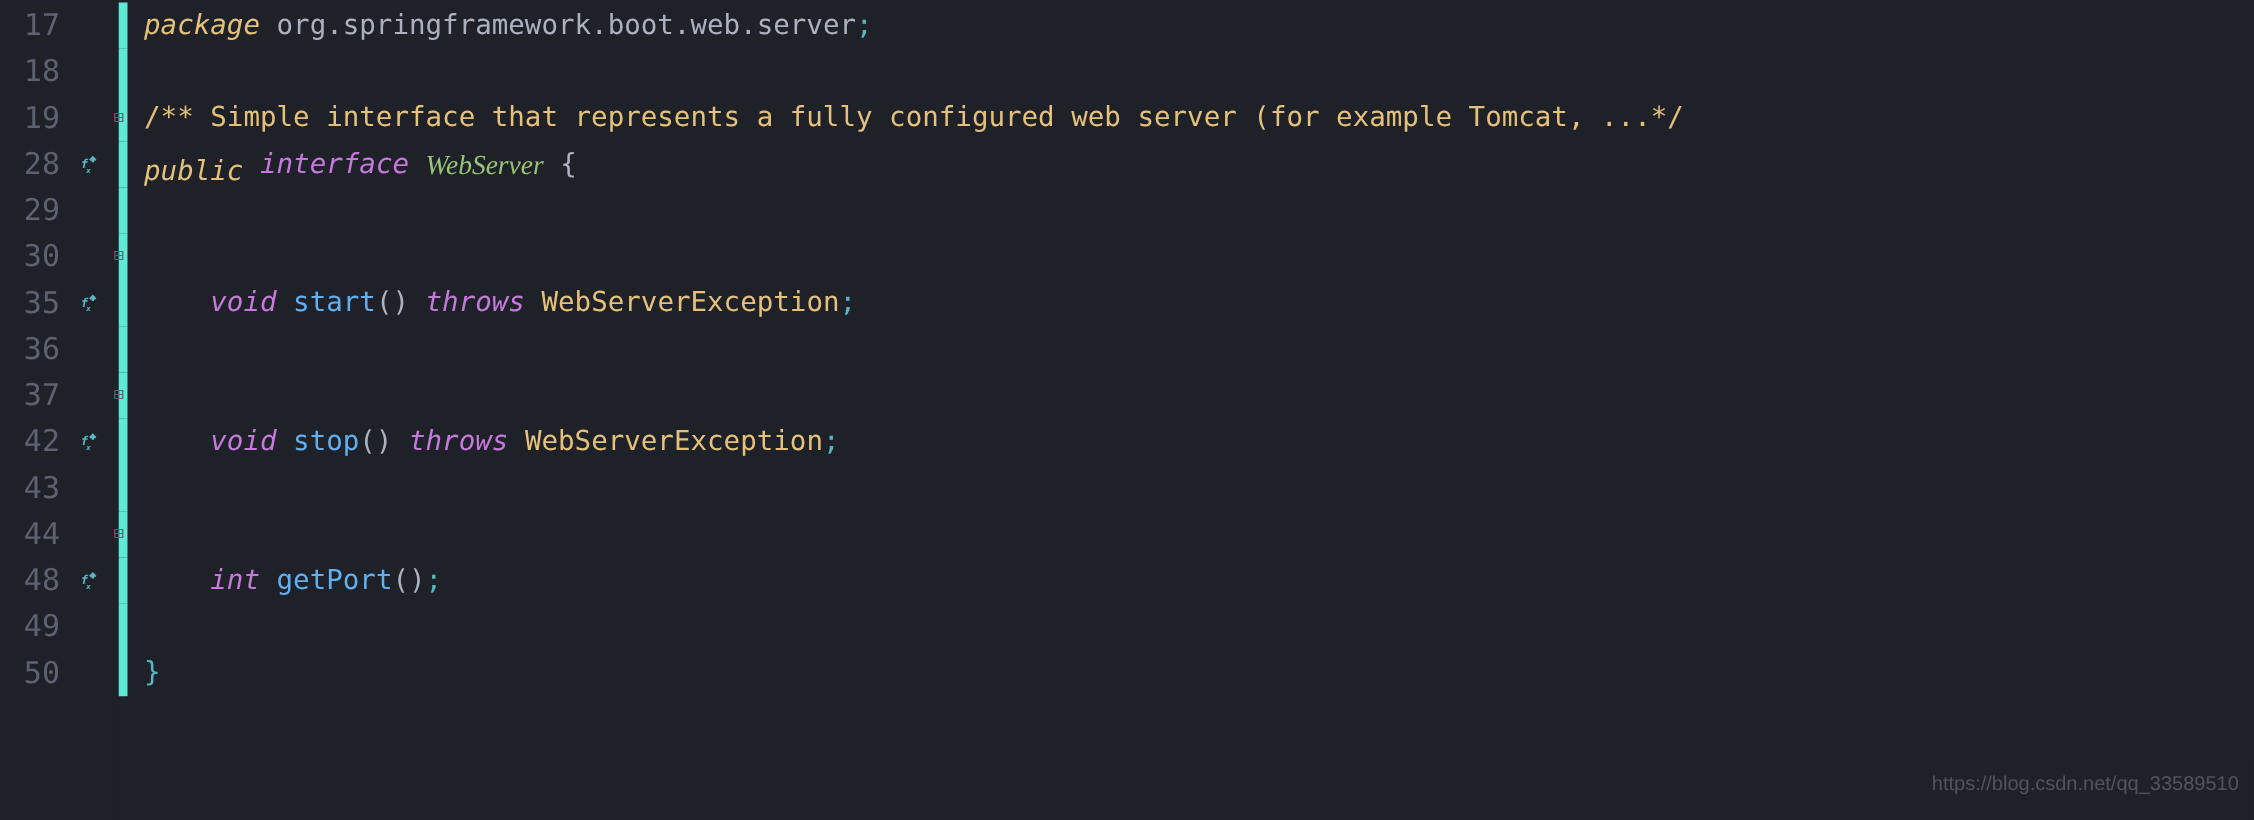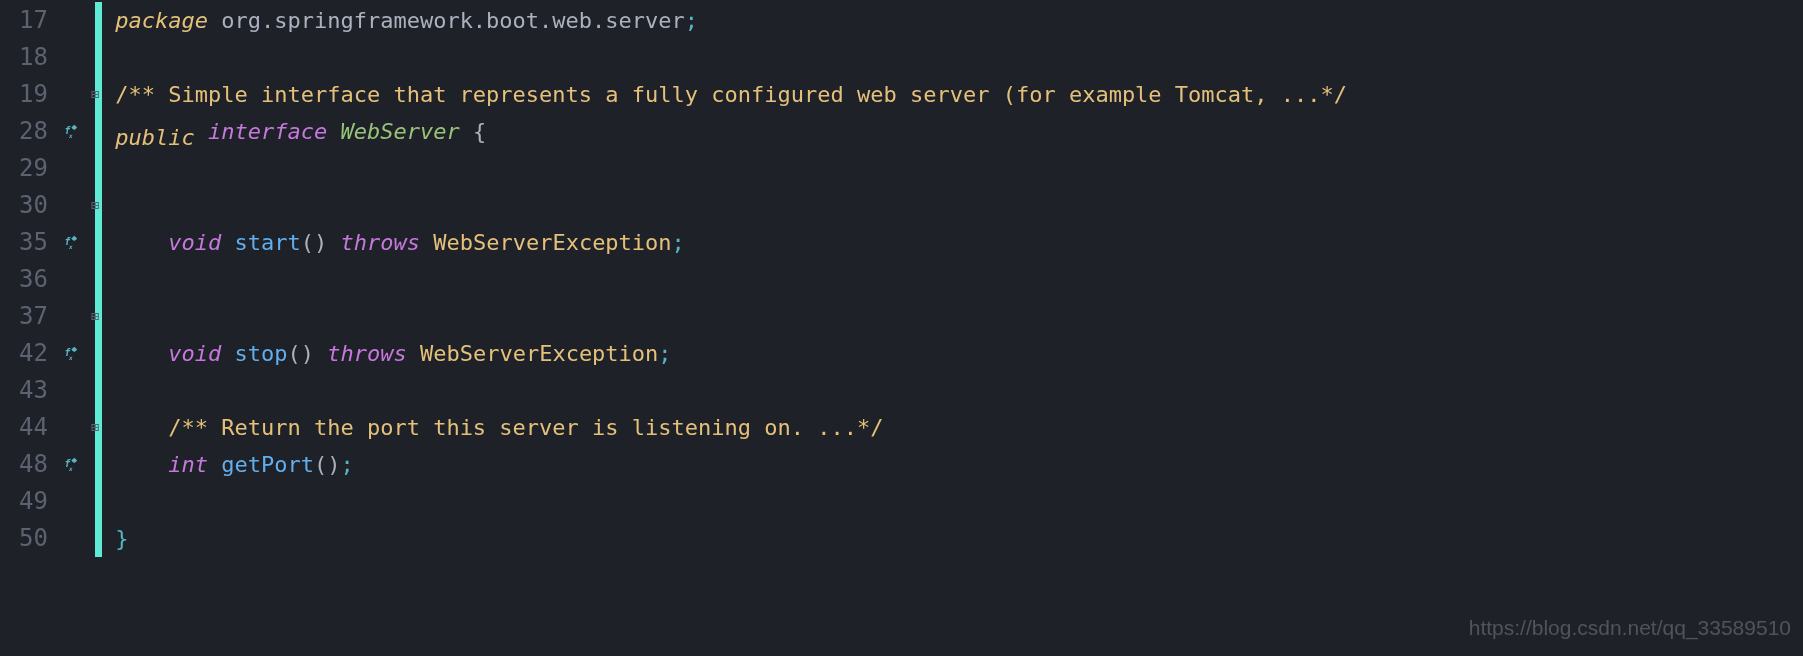--- a/index.html
+++ b/index.html
@@ -73,36 +73,36 @@
     color:#5c6370;
     font-size:14px;
     margin-left:-14px;
   }
   .kw-package { color: #e5c07b; font-style: italic; }
   .pkg-name { color: #abb2bf; }
   .semi { color: #56b6c2; }
   .javadoc { color: #e5c07b; }
   .kw-pub { color: #e5c07b; font-style: italic; margin-top: 12px; }
   .kw-iface { color: #c678dd; font-style: italic; }
-  .type-name { color: #98c379; font-style: italic; }
+  .type-name { color: #98c379; font-style: italic; font-family: Liberation Serif, serif; }
   .brace { color: #abb2bf; }
   .kw-void { color: #c678dd; font-style: italic; }
   .kw-int { color: #c678dd; font-style: italic; }
   .method { color: #61afef; }
   .paren { color: #abb2bf; }
   .kw-throws { color: #c678dd; font-style: italic; }
   .exc { color: #e5c07b; }
   .close-brace { color: #56b6c2; }
   .watermark {
     position: absolute;
     bottom: 10px;
     right: 12px;
     color: #6a6f78;
     font-family: Arial, sans-serif;
-    font-size: 21px;
+    font-size: 16px;
     opacity: 0.65;
   }
 </style>
 </head>
 <body>
 
 <div class="editor">
   <div class="gutter">
     <div class="gutter-row">
         <span class="line-num">17</span>
@@ -195,20 +195,20 @@
     <div class="content-line"></div>
     <div class="content-line"><span class="fold-icon">⊞</span><span> </span><span class="javadoc">/** Simple interface that represents a fully configured web server (for example Tomcat, ...*/</span></div>
     <div class="content-line"><span> </span><span class="kw-pub">public</span><span> </span><span class="kw-iface">interface</span><span> </span><span class="type-name">WebServer</span><span> </span><span class="brace">{</span></div>
     <div class="content-line"></div>
     <div class="content-line"><span class="fold-icon">⊞</span><span> </span><span>    </span></div>
     <div class="content-line"><span> </span><span>    </span><span class="kw-void">void</span><span> </span><span class="method">start</span><span class="paren">()</span><span> </span><span class="kw-throws">throws</span><span> </span><span class="exc">WebServerException</span><span class="semi">;</span></div>
     <div class="content-line"></div>
     <div class="content-line"><span class="fold-icon">⊞</span><span> </span><span>    </span></div>
     <div class="content-line"><span> </span><span>    </span><span class="kw-void">void</span><span> </span><span class="method">stop</span><span class="paren">()</span><span> </span><span class="kw-throws">throws</span><span> </span><span class="exc">WebServerException</span><span class="semi">;</span></div>
     <div class="content-line"></div>
-    <div class="content-line"><span class="fold-icon">⊞</span><span> </span><span>    </span><span class="javadoc">/** Return the port this server is listening on. ...*/</span></div>
+    <div class="content-line"><span class="fold-icon">⊞</span><span> </span><span>    </span></div>
     <div class="content-line"><span> </span><span>    </span><span class="kw-int">int</span><span> </span><span class="method">getPort</span><span class="paren">()</span><span class="semi">;</span></div>
     <div class="content-line"></div>
     <div class="content-line"><span> </span><span class="close-brace">}</span></div>
   </div>
 </div>
 
 <div class="watermark">https://blog.csdn.net/qq_33589510</div>
 
 </body></html>

